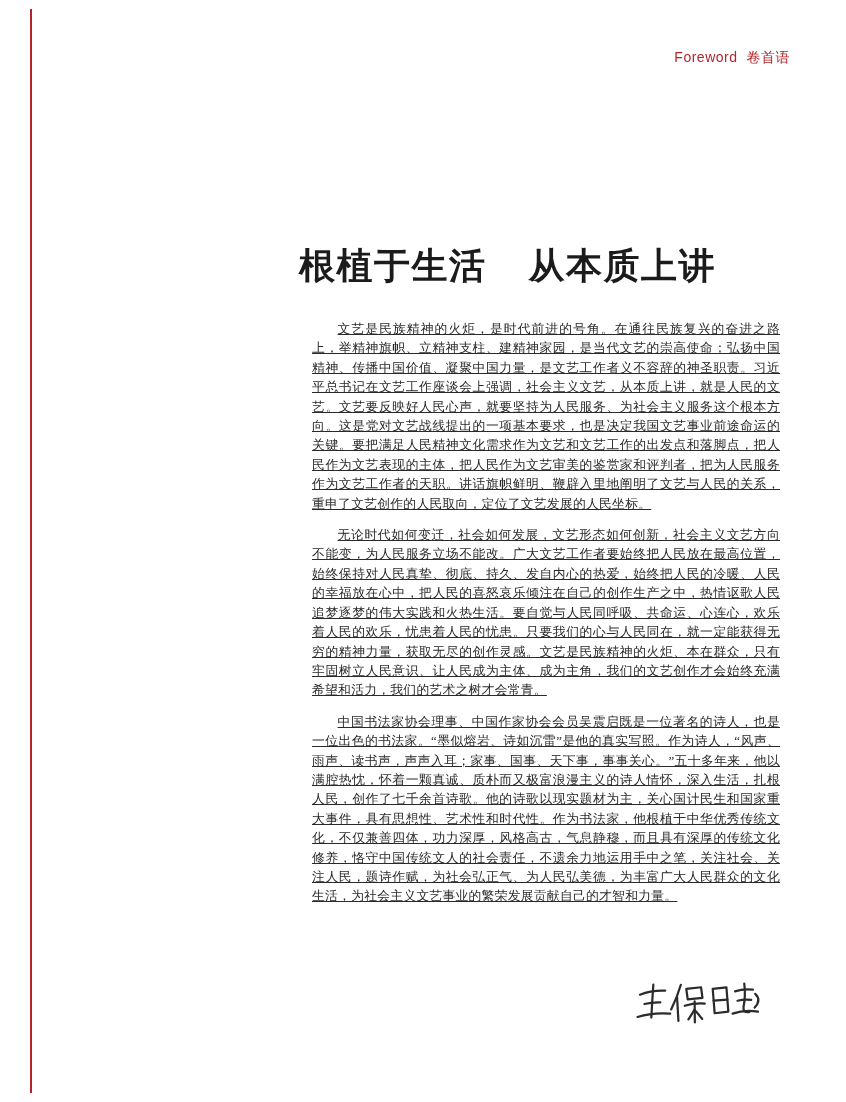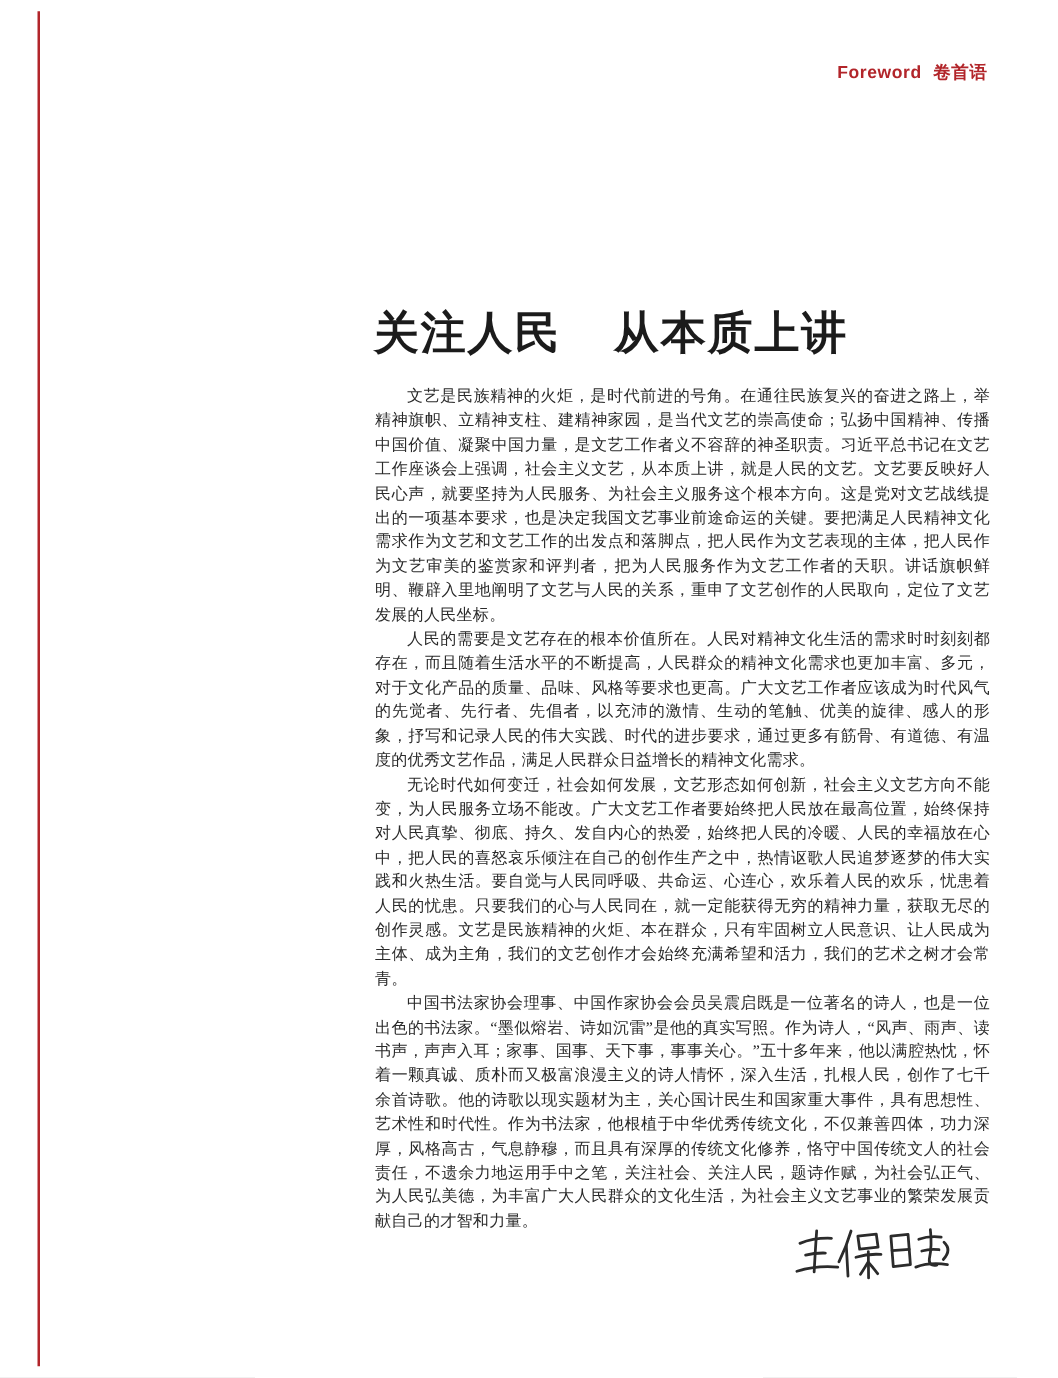--- a/index.html
+++ b/index.html
@@ -23,21 +23,20 @@
   }
   .page-header {
     position: absolute;
     top: 49px;
     right: 56px;
     font-family: "Liberation Sans", "DejaVu Sans", sans-serif;
     font-size: 14px;
     letter-spacing: 0.5px;
     color: #b2252a;
     white-space: nowrap;
-    font-weight: bold;
   }
   .page-header .en { margin-right: 9px; }
   .article-title {
     position: absolute;
     left: 299px;
     top: 221px;
     font-size: 36px;
     font-weight: bold;
     letter-spacing: 1.5px;
     color: #1b1b1b;
@@ -51,23 +50,24 @@
     top: 308px;
     width: 492px;
     font-size: 12.8px;
     line-height: 19.4px;
     letter-spacing: 0.25px;
     color: #2a2a2a;
     text-align: justify;
     text-justify: inter-ideograph;
   }
   .article-body p {
-    margin: 0;
+    margin: 12px;
     padding: 0;
     text-indent: 2em;
+    text-decoration: underline;
   }
   .signature {
     position: absolute;
     left: 628px;
     top: 968px;
     width: 160px;
     height: 74px;
     transform: rotate(-2deg);
   }
   .signature svg { width: 100%; height: 100%; }
@@ -77,26 +77,25 @@
 
 <div class="page">
 
   <div class="left-rule" style="background: rgb(178, 37, 42);"></div>
 
   <div class="page-header" style="color: rgb(178, 37, 42);">
     <span class="en">Foreword</span><span>卷首语</span>
   </div>
 
   <h1 class="article-title">
-    <span class="part1">关注人民</span><span>从本质上讲</span>
+    <span class="part1">根植于生活</span><span>从本质上讲</span>
   </h1>
 
   <div class="article-body">
     <p>文艺是民族精神的火炬，是时代前进的号角。在通往民族复兴的奋进之路上，举精神旗帜、立精神支柱、建精神家园，是当代文艺的崇高使命；弘扬中国精神、传播中国价值、凝聚中国力量，是文艺工作者义不容辞的神圣职责。习近平总书记在文艺工作座谈会上强调，社会主义文艺，从本质上讲，就是人民的文艺。文艺要反映好人民心声，就要坚持为人民服务、为社会主义服务这个根本方向。这是党对文艺战线提出的一项基本要求，也是决定我国文艺事业前途命运的关键。要把满足人民精神文化需求作为文艺和文艺工作的出发点和落脚点，把人民作为文艺表现的主体，把人民作为文艺审美的鉴赏家和评判者，把为人民服务作为文艺工作者的天职。讲话旗帜鲜明、鞭辟入里地阐明了文艺与人民的关系，重申了文艺创作的人民取向，定位了文艺发展的人民坐标。</p>
-    <p>人民的需要是文艺存在的根本价值所在。人民对精神文化生活的需求时时刻刻都存在，而且随着生活水平的不断提高，人民群众的精神文化需求也更加丰富、多元，对于文化产品的质量、品味、风格等要求也更高。广大文艺工作者应该成为时代风气的先觉者、先行者、先倡者，以充沛的激情、生动的笔触、优美的旋律、感人的形象，抒写和记录人民的伟大实践、时代的进步要求，通过更多有筋骨、有道德、有温度的优秀文艺作品，满足人民群众日益增长的精神文化需求。</p>
     <p>无论时代如何变迁，社会如何发展，文艺形态如何创新，社会主义文艺方向不能变，为人民服务立场不能改。广大文艺工作者要始终把人民放在最高位置，始终保持对人民真挚、彻底、持久、发自内心的热爱，始终把人民的冷暖、人民的幸福放在心中，把人民的喜怒哀乐倾注在自己的创作生产之中，热情讴歌人民追梦逐梦的伟大实践和火热生活。要自觉与人民同呼吸、共命运、心连心，欢乐着人民的欢乐，忧患着人民的忧患。只要我们的心与人民同在，就一定能获得无穷的精神力量，获取无尽的创作灵感。文艺是民族精神的火炬、本在群众，只有牢固树立人民意识、让人民成为主体、成为主角，我们的文艺创作才会始终充满希望和活力，我们的艺术之树才会常青。</p>
     <p>中国书法家协会理事、中国作家协会会员吴震启既是一位著名的诗人，也是一位出色的书法家。“墨似熔岩、诗如沉雷”是他的真实写照。作为诗人，“风声、雨声、读书声，声声入耳；家事、国事、天下事，事事关心。”五十多年来，他以满腔热忱，怀着一颗真诚、质朴而又极富浪漫主义的诗人情怀，深入生活，扎根人民，创作了七千余首诗歌。他的诗歌以现实题材为主，关心国计民生和国家重大事件，具有思想性、艺术性和时代性。作为书法家，他根植于中华优秀传统文化，不仅兼善四体，功力深厚，风格高古，气息静穆，而且具有深厚的传统文化修养，恪守中国传统文人的社会责任，不遗余力地运用手中之笔，关注社会、关注人民，题诗作赋，为社会弘正气、为人民弘美德，为丰富广大人民群众的文化生活，为社会主义文艺事业的繁荣发展贡献自己的才智和力量。</p>
   </div>
 
   <div class="signature" title="王保旺">
     <svg viewBox="0 0 150 70" xmlns="http://www.w3.org/2000/svg" aria-hidden="true">
       <g fill="none" stroke="#2b2b2b" stroke-width="2.1" stroke-linecap="round" stroke-linejoin="round">
 
         <path d="M11 23 Q22 19 35 20"></path>
         <path d="M15 32 Q22 30.5 30 31"></path>

